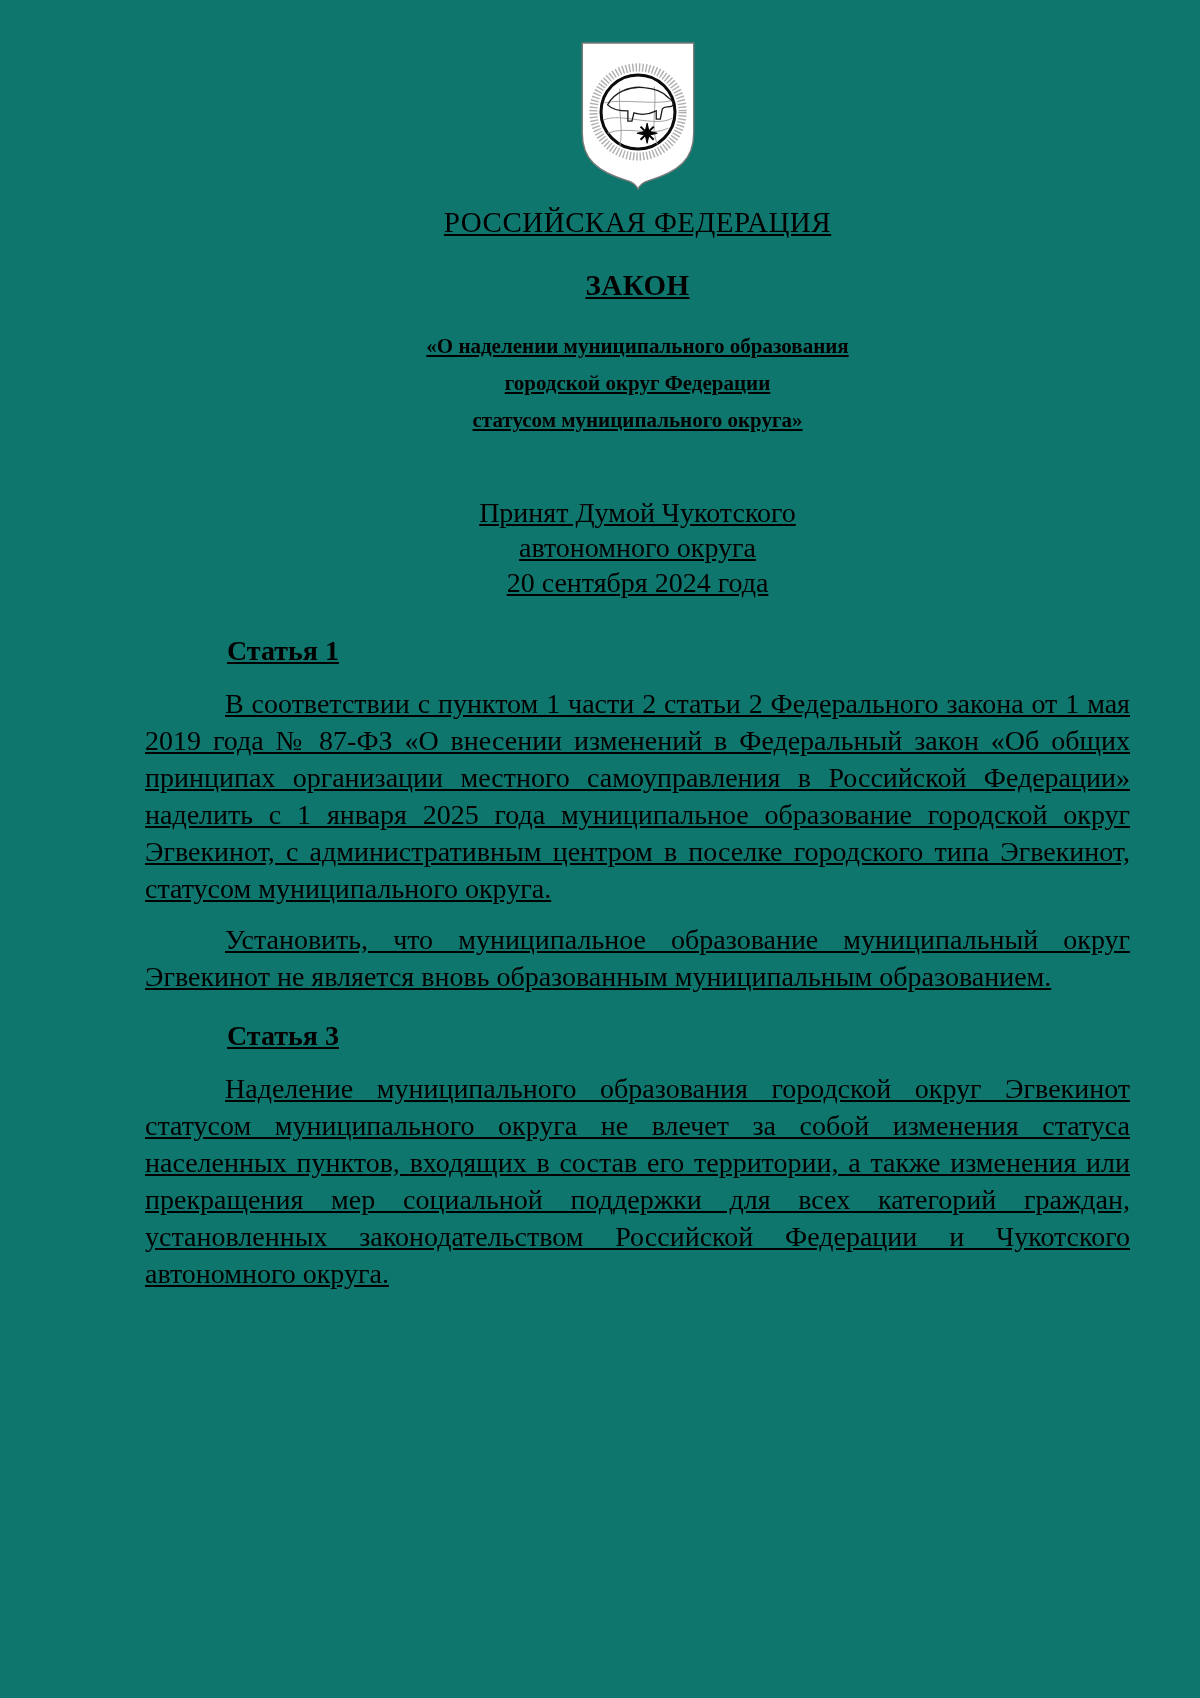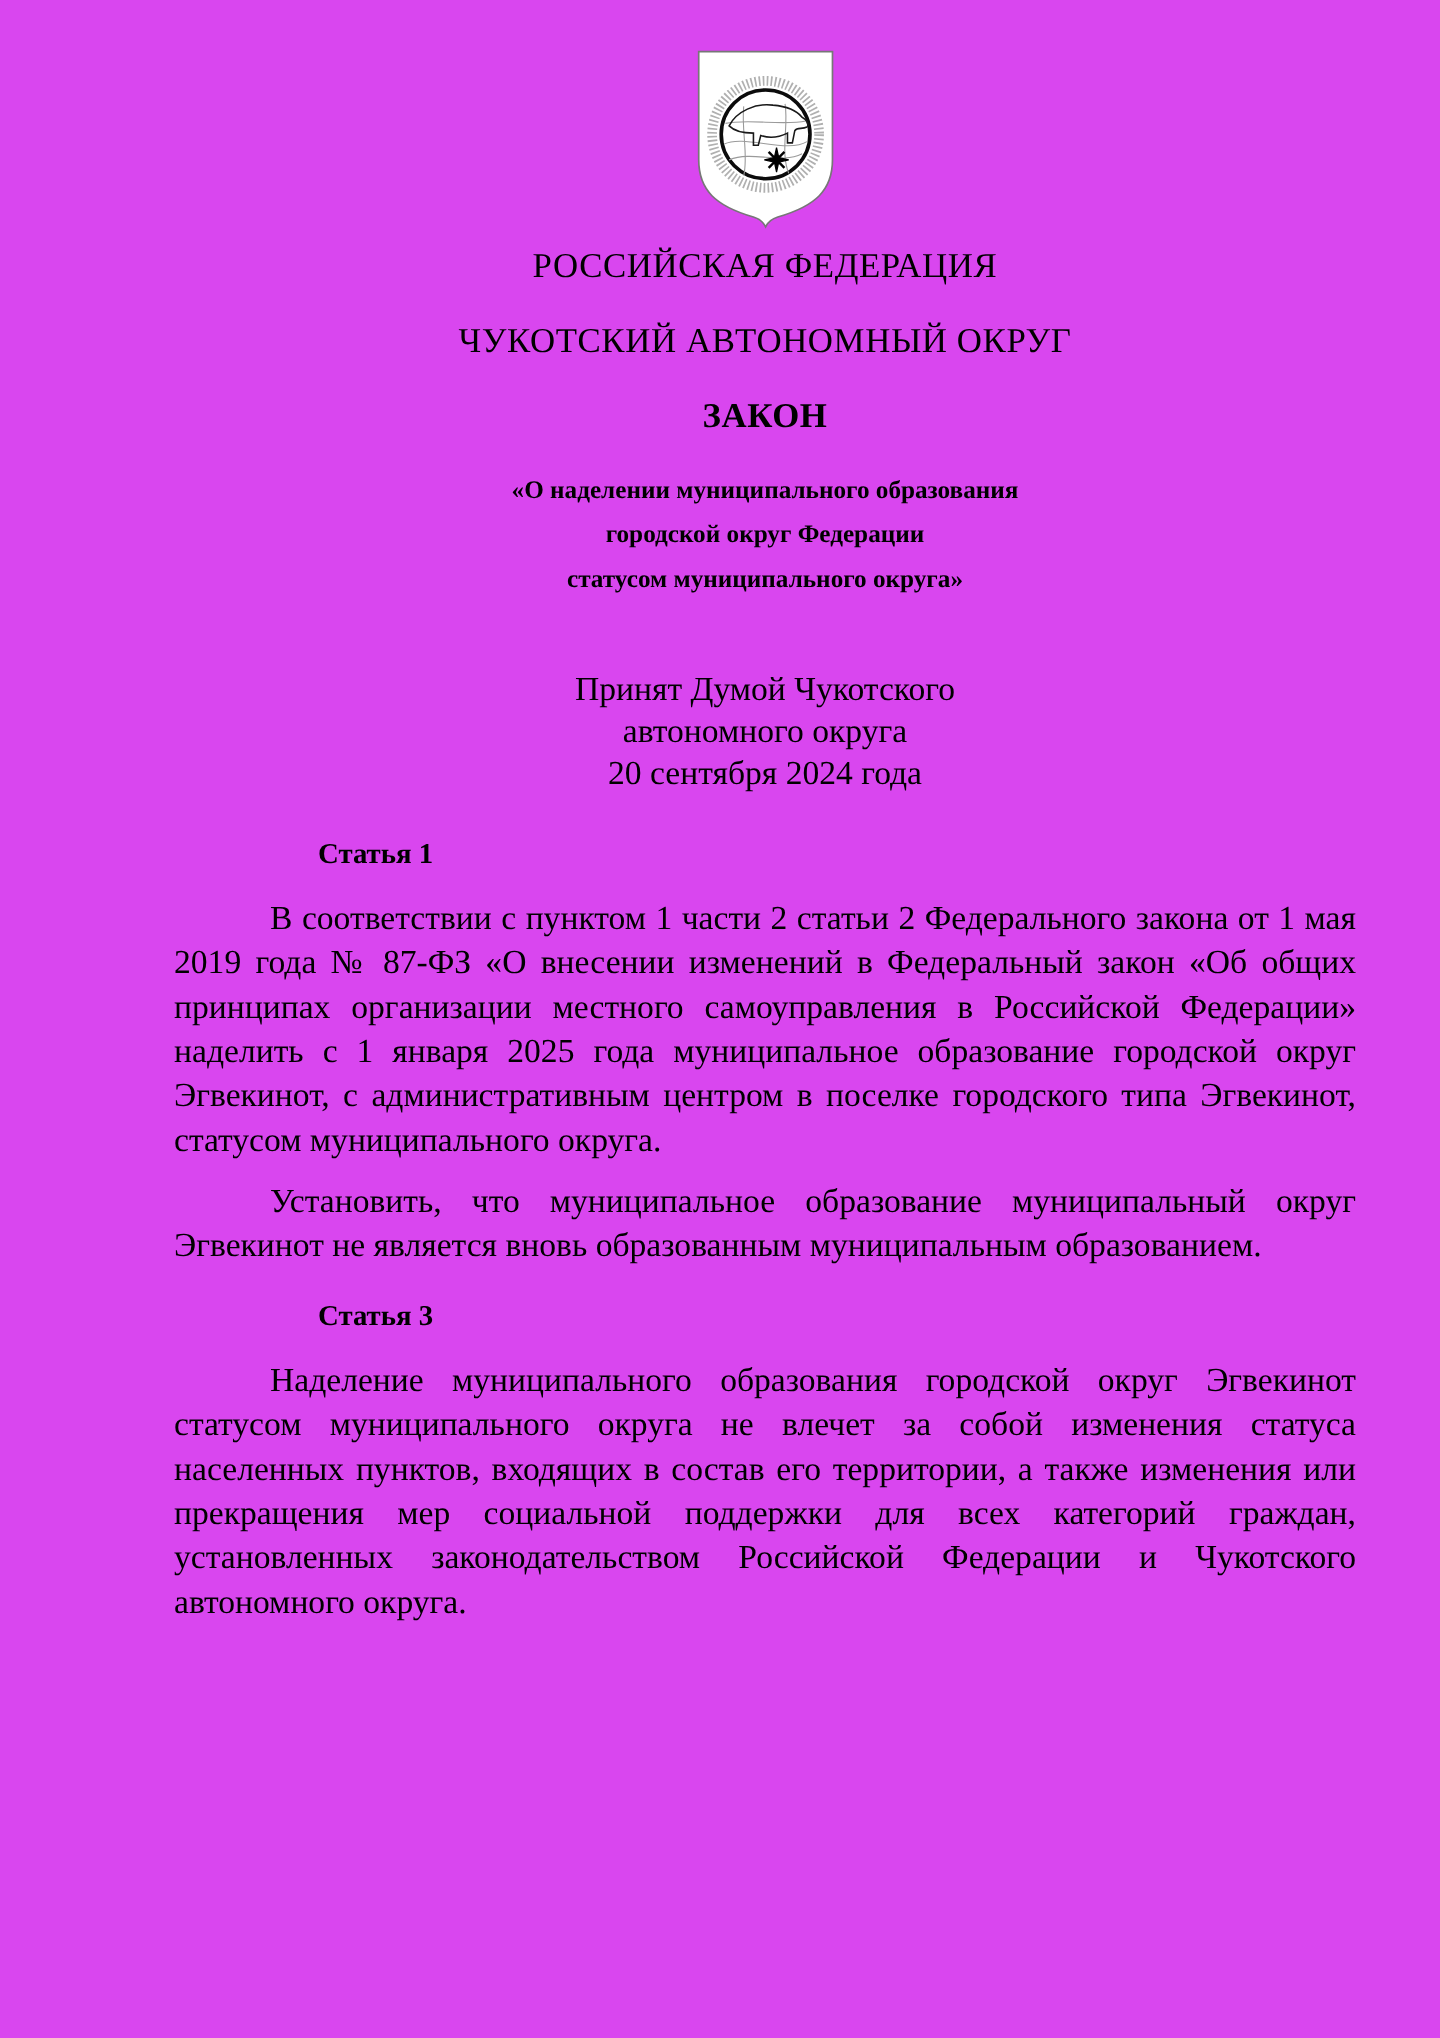--- a/index.html
+++ b/index.html
@@ -7,21 +7,22 @@
     width: 1200px; height: 1698px;
     font-family: "Liberation Serif", "DejaVu Serif", serif;
     color: #000000;
     -webkit-font-smoothing: antialiased;
   }
   .page {
     box-sizing: border-box;
     width: 1200px; height: 1698px;
     padding: 40px 70px 0 145px;
     overflow: hidden;
-    background: #d946ef;
+    background: #0f766e;
+    text-decoration: underline;
   }
   .emblem-wrap { width: 100%; display: flex; justify-content: center; }
   .emblem-wrap svg { display: block; }
   .center { text-align: center; }
   .hdr {
     font-size: 29px; line-height: 1; font-weight: 400;
     letter-spacing: 0.5px;
   }
   .hdr-country { margin-top: 16px; }
   .hdr-region  { margin-top: 33px; }
@@ -29,22 +30,22 @@
   .law-title {
     margin-top: 28px;
     font-size: 21px; font-weight: 700; line-height: 37px;
   }
   .adoption {
     margin-top: 56px;
     font-size: 28px; line-height: 35px;
     text-align: center;
   }
   .article-heading {
-    margin-top: 32px; margin-left: 120px;
-    font-size: 24px; font-weight: 700; line-height: 37px;
+    margin-top: 32px; margin-left: 82px;
+    font-size: 28px; font-weight: 700; line-height: 37px;
   }
   .article-heading.h2 { margin-top: 30px; }
   .article-heading.h3 { margin-top: 22px; }
   .article-body {
     margin: 16px 0 0 0;
     font-size: 28px; line-height: 37px;
     text-align: justify;
     text-indent: 80px;
   }
   .article-body.b2 { margin-top: 14px; }
@@ -77,21 +78,20 @@
         <path d="M67,82 L69.2,92 L67,102 L64.8,92 Z"></path>
         <path d="M57,92 L67,89.8 L77,92 L67,94.2 Z"></path>
         <path d="M60.5,85.5 L73.5,98.5" stroke-width="2"></path>
         <path d="M73.5,85.5 L60.5,98.5" stroke-width="2"></path>
       </g>
     </svg>
   </div>
 
   <div class="hdr hdr-country center">РОССИЙСКАЯ ФЕДЕРАЦИЯ</div>
 
-  <div class="hdr hdr-region center">ЧУКОТСКИЙ АВТОНОМНЫЙ ОКРУГ</div>
 
   <div class="hdr hdr-doctype center">ЗАКОН</div>
 
   <div class="law-title center">
     <div>«О наделении муниципального образования</div>
     <div>городской округ Федерации</div>
     <div>статусом муниципального округа»</div>
   </div>
 
   <div class="adoption">

